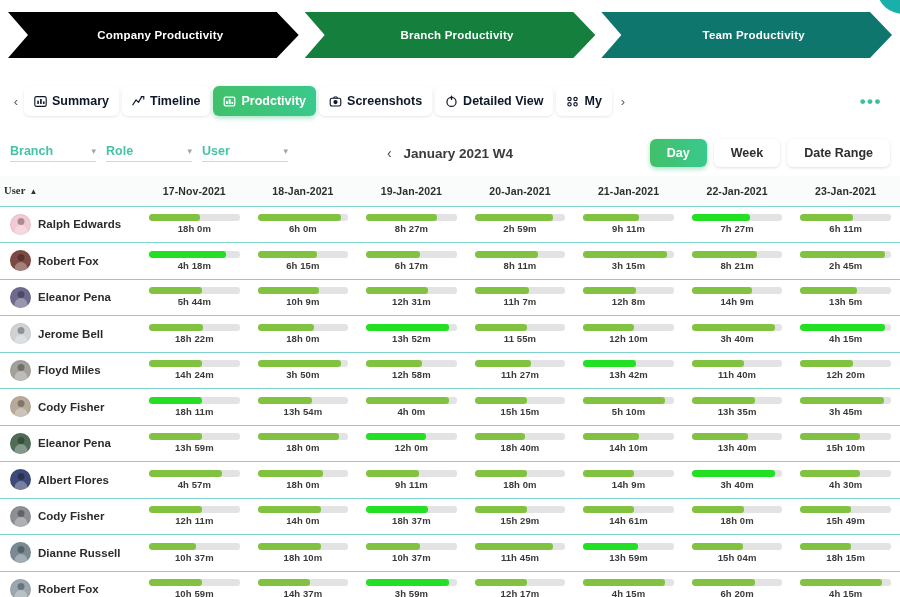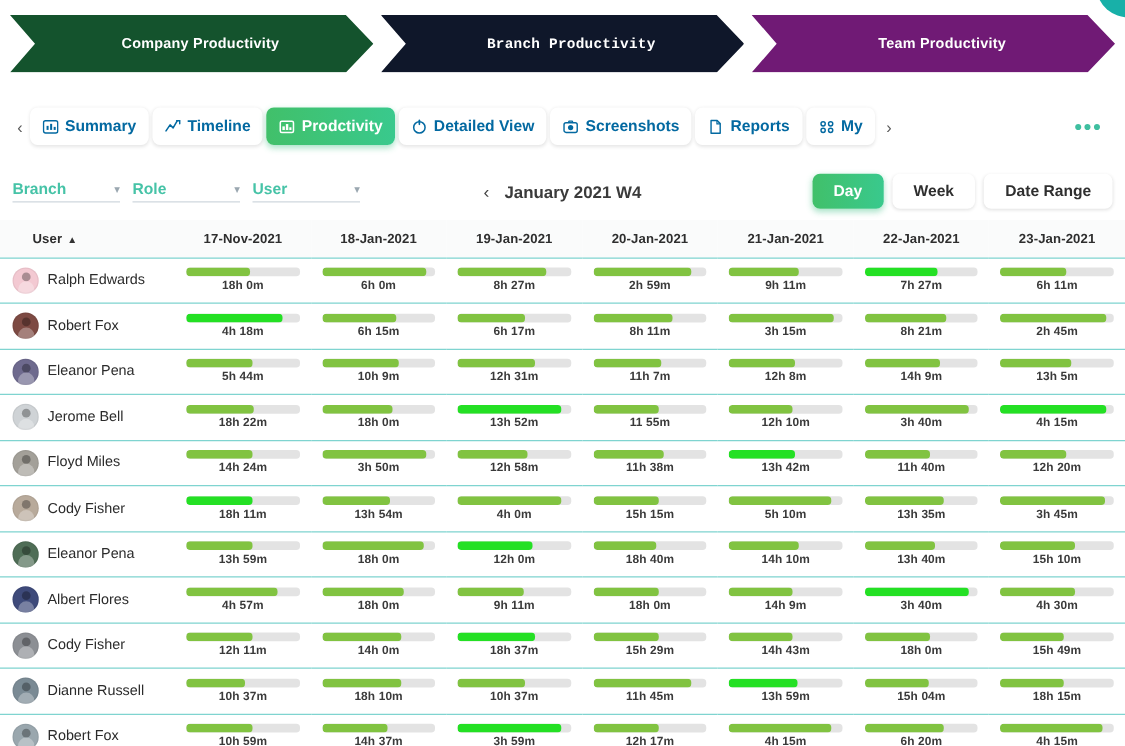--- a/index.html
+++ b/index.html
@@ -41,21 +41,21 @@
     position:absolute; top:84px; left:0; right:0; height:34px;
     display:flex; align-items:center; padding:0 8px; gap:0px;
   }
   .arrow-btn{
     width:16px; height:30px; display:flex; align-items:center; justify-content:center;
     color:#5a5a5a; font-size:13px; flex:0 0 auto; cursor:pointer;
   }
   .tab{
     display:flex; align-items:center; gap:5px; height:30px;
     padding:0 10px; border-radius:6px; background:#fff;
-    color:#0369a1; font-size:12.5px; font-weight:700; white-space:nowrap;
+    color:#0f172a; font-size:12.5px; font-weight:700; white-space:nowrap;
     box-shadow:0 1px 3px rgba(0,0,0,.10); margin-right:3px; cursor:pointer;
   }
   .tab.active{
     background:linear-gradient(90deg,#41c06a,#39c98d);
     color:#fff; box-shadow:0 2px 5px rgba(60,190,130,.45);
   }
   .tab .ti{ display:inline-flex; width:13px; height:13px; align-items:center; justify-content:center; }
   .tab .ti svg{ width:13px; height:13px; display:block; }
   .kebab{
     margin-left:auto; color:#3fbfa0; font-size:17px; letter-spacing:1.5px;
@@ -93,21 +93,21 @@
     box-shadow:0 2px 5px rgba(60,190,130,.45);
   }
 
   
   .table-wrap{ position:absolute; top:176px; left:0; right:0; bottom:0; }
   table{ width:900px; border-collapse:collapse; table-layout:fixed; }
   thead th{
     background:#fafbfb; height:30px; font-size:10.5px; color:#2e2e2e;
     font-weight:700; letter-spacing:.1px; border-bottom:1px solid #7fd4d0;
   }
-  thead th.usercol{ text-align:left; padding-left:26px; }
+  thead th.usercol{ text-align:left; padding-left:4px;font-family:Liberation Serif, serif; }
   thead th .sortcar{ font-size:8px; color:#333; margin-left:4px; }
   col.c-user{ width:140px; }
   col.c-day{ width:108.5px; }
 
   tbody tr{ height:36.5px; }
   tbody td{
     border-bottom:1px solid #7fd4d0; vertical-align:middle; padding:0;
   }
   td.usercell{ padding-left:10px; }
   .uwrap{ display:flex; align-items:center; gap:7px; }
@@ -117,46 +117,46 @@
   }
   .avatar::after{
     content:''; position:absolute; left:50%; top:54%; transform:translateX(-50%);
     width:13px; height:13px; border-radius:50% 50% 40% 40%;
     background:rgba(255,255,255,.30);
   }
   .avatar::before{
     content:''; position:absolute; left:50%; top:18%; transform:translateX(-50%);
     width:7px; height:7px; border-radius:50%; background:rgba(0,0,0,.30);
   }
-  .uname{ font-size:11.5px; color:#2b2b2b; font-weight:400; white-space:nowrap; }
+  .uname{ font-size:11.5px; color:#2b2b2b; font-weight:700; white-space:nowrap; }
 
   .cell{ display:flex; flex-direction:column; align-items:center; gap:2px; padding:0 9px; }
   .bar{
     width:100%; height:7px; border-radius:3px; background:#e3e3e3; overflow:hidden;
   }
   .bar i{ display:block; height:100%; border-radius:3px; }
   .bar i.lo{ background:#81c341; }
   .bar i.hi{ background:#24e024; }
   .tval{ font-size:9.5px; color:#3a3a3a; font-weight:600; letter-spacing:.1px; }
 </style>
 </head>
 <body>
 
 <div id="app">
 
   <div class="corner-accent"></div>
 
   <div class="chevron-bar" id="chevbar">
-      <div class="chev" style="background: #14532d;">
+      <div class="chev" style="background: #000000;">
         <span>Company Productivity</span>
       </div>
-      <div class="chev" style="background: #0f172a; font-family: Liberation Mono, monospace;">
+      <div class="chev" style="background: #15803d;">
         <span>Branch Productivity</span>
       </div>
-      <div class="chev" style="background: #701a75;">
+      <div class="chev" style="background: #0f766e;">
         <span>Team Productivity</span>
       </div>
     </div>
 
   <div class="tabstrip">
     <div class="arrow-btn">‹</div>
     <div id="tablist" style="display:flex;align-items:center;">
         <div class="tab">
           <span class="ti">
             <svg viewBox="0 0 16 16">
@@ -184,44 +184,35 @@
               <rect x="3.6" y="7.5" width="2.4" height="3.6" fill="currentColor"></rect>
               <rect x="7" y="5.2" width="2.4" height="5.9" fill="currentColor"></rect>
               <rect x="10.4" y="8.4" width="2.1" height="2.7" fill="currentColor"></rect>
             </svg>
           </span>
           <span>Prodctivity</span>
         </div>
         <div class="tab">
           <span class="ti">
             <svg viewBox="0 0 16 16">
-              <circle cx="8" cy="8.5" r="5.6" fill="none" stroke="currentColor" stroke-width="1.5"></circle>
-              <path d="M8 1.5v4" stroke="currentColor" stroke-width="1.6" stroke-linecap="round"></path>
-            </svg>
-          </span>
-          <span>Detailed View</span>
-        </div>
-        <div class="tab">
-          <span class="ti">
-            <svg viewBox="0 0 16 16">
               <rect x="1.5" y="4" width="13" height="9.5" rx="2" fill="none" stroke="currentColor" stroke-width="1.4"></rect>
               <circle cx="8" cy="8.7" r="2.6" fill="currentColor"></circle>
               <path d="M5.5 4l1-1.6h3L10.5 4" fill="none" stroke="currentColor" stroke-width="1.3"></path>
             </svg>
           </span>
           <span>Screenshots</span>
         </div>
         <div class="tab">
           <span class="ti">
             <svg viewBox="0 0 16 16">
-              <path d="M3.5 1.8h6l3 3v9.4h-9z" fill="none" stroke="currentColor" stroke-width="1.4" stroke-linejoin="round"></path>
-              <path d="M9.3 1.8v3.2h3.2" fill="none" stroke="currentColor" stroke-width="1.2"></path>
+              <circle cx="8" cy="8.5" r="5.6" fill="none" stroke="currentColor" stroke-width="1.5"></circle>
+              <path d="M8 1.5v4" stroke="currentColor" stroke-width="1.6" stroke-linecap="round"></path>
             </svg>
           </span>
-          <span>Reports</span>
+          <span>Detailed View</span>
         </div>
         <div class="tab">
           <span class="ti">
             <svg viewBox="0 0 16 16">
               <circle cx="4.3" cy="5" r="2.1" fill="none" stroke="currentColor" stroke-width="1.4"></circle>
               <circle cx="11.7" cy="5" r="2.1" fill="none" stroke="currentColor" stroke-width="1.4"></circle>
               <circle cx="4.3" cy="11.4" r="2.1" fill="none" stroke="currentColor" stroke-width="1.4"></circle>
               <circle cx="11.7" cy="11.4" r="2.1" fill="none" stroke="currentColor" stroke-width="1.4"></circle>
             </svg>
           </span>
@@ -570,21 +561,21 @@
                   <i class="lo" style="width: 62%;"></i>
                 </div>
                 <div class="tval">12h 58m</div>
               </div>
             </td>
             <td>
               <div class="cell">
                 <div class="bar">
                   <i class="lo" style="width: 62%;"></i>
                 </div>
-                <div class="tval">11h 38m</div>
+                <div class="tval">11h 27m</div>
               </div>
             </td>
             <td>
               <div class="cell">
                 <div class="bar">
                   <i class="hi" style="width: 58%;"></i>
                 </div>
                 <div class="tval">13h 42m</div>
               </div>
             </td>
@@ -834,21 +825,21 @@
                   <i class="lo" style="width: 58%;"></i>
                 </div>
                 <div class="tval">15h 29m</div>
               </div>
             </td>
             <td>
               <div class="cell">
                 <div class="bar">
                   <i class="lo" style="width: 56%;"></i>
                 </div>
-                <div class="tval">14h 43m</div>
+                <div class="tval">14h 61m</div>
               </div>
             </td>
             <td>
               <div class="cell">
                 <div class="bar">
                   <i class="lo" style="width: 58%;"></i>
                 </div>
                 <div class="tval">18h 0m</div>
               </div>
             </td>

